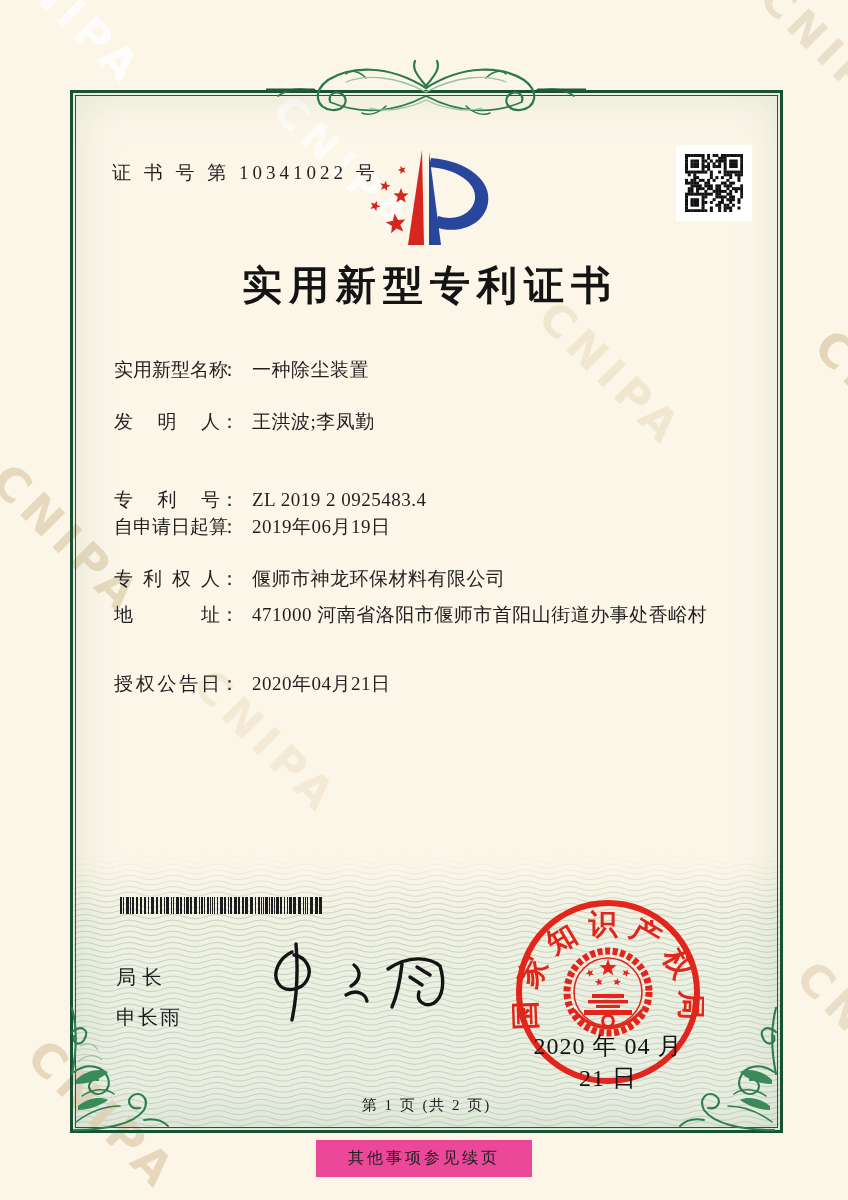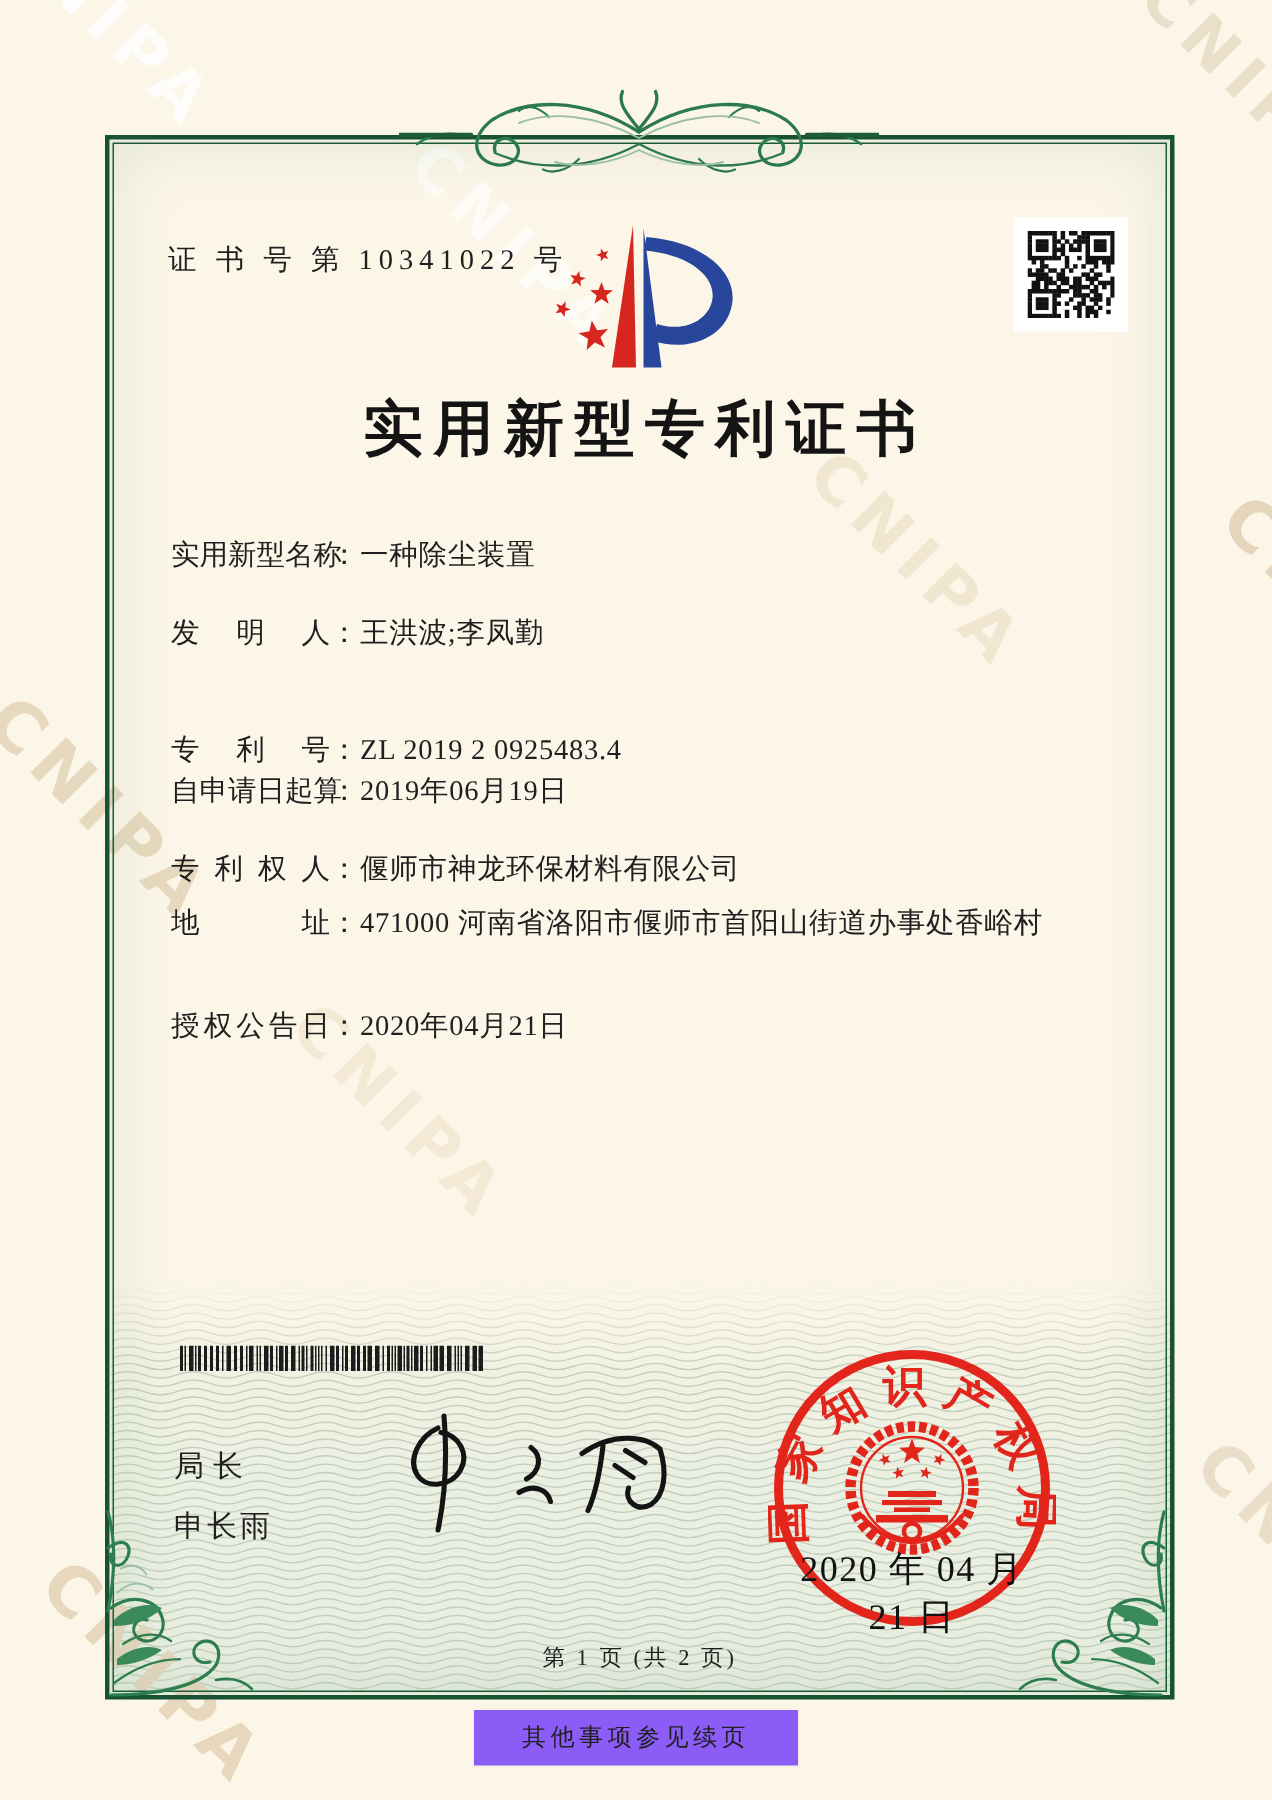--- a/index.html
+++ b/index.html
@@ -33,42 +33,42 @@
   #cert-no{left:112px;top:160px;font-size:19px;letter-spacing:4px;z-index:4;}
   #logo{left:345px;top:136px;z-index:4;}
   #qr-box{left:676px;top:145px;width:76px;height:76px;background:#fff;z-index:4;
     display:flex;align-items:center;justify-content:center;}
   #title{left:70px;top:258px;width:720px;text-align:center;z-index:4;
     font-size:40px;font-weight:700;letter-spacing:7px;color:#141414;}
   
   .row{position:absolute;left:114px;width:660px;font-size:19px;z-index:4;white-space:nowrap;}
   .row .lab{display:inline-block;width:106px;text-align:justify;text-align-last:justify;vertical-align:bottom;}
   .row .col{display:inline-block;}
-  .row .val{margin-left:1px;letter-spacing:.5px;}
+  .row .val{margin-left:13px;letter-spacing:.5px;}
   .pair2{position:absolute;left:310px;top:0;}
   
   #paras{left:112px;top:698px;width:658px;z-index:4;font-size:19px;line-height:33px;}
   #paras p{margin:0;text-indent:2em;letter-spacing:.4px;}
   
   #barcode{left:120px;top:897px;width:222px;height:17px;z-index:4;overflow:hidden;white-space:nowrap;font-size:0;}
   #barcode i{display:inline-block;height:17px;background:#1c1c1c;}
   
   #director-title{left:116px;top:964px;font-size:20px;letter-spacing:6px;z-index:4;
      font-family:Liberation Mono, monospace;}
   #director-name{left:116px;top:1004px;font-size:20px;letter-spacing:2px;z-index:4;
      font-family:"DejaVu Sans","Liberation Sans",sans-serif;}
   #signature{left:248px;top:938px;z-index:4;}
   
   #seal{left:512px;top:896px;z-index:5;}
   #seal-date{left:518px;top:1030px;width:180px;text-align:center;z-index:6;
     font-size:24px;letter-spacing:1px;color:#121212;}
   
   #page-footer{left:70px;top:1096px;width:713px;text-align:center;font-size:15px;letter-spacing:2px;z-index:4;}
   #continuation{left:424px;top:1140px;transform:translateX(-50%);z-index:4;
-    background:#8b5cf6;padding:8px 32px;font-size:16px;letter-spacing:3px;
+    background:#ec4899;padding:8px 32px;font-size:16px;letter-spacing:3px;
     box-shadow:0 0 4px rgba(0,0,0,.06);white-space:nowrap;}
 </style>
 </head>
 <body>
 
 <div class="abs" id="band">
   <svg id="wavesvg" width="706" height="277" xmlns="http://www.w3.org/2000/svg">
       <path d="M0 3.0 q11 -4.2 22 0 q11 4.2 22 0 q11 -4.2 22 0 q11 4.2 22 0 q11 -4.2 22 0 q11 4.2 22 0 q11 -4.2 22 0 q11 4.2 22 0 q11 -4.2 22 0 q11 4.2 22 0 q11 -4.2 22 0 q11 4.2 22 0 q11 -4.2 22 0 q11 4.2 22 0 q11 -4.2 22 0 q11 4.2 22 0 q11 -4.2 22 0 q11 4.2 22 0 q11 -4.2 22 0 q11 4.2 22 0 q11 -4.2 22 0 q11 4.2 22 0 q11 -4.2 22 0 q11 4.2 22 0 q11 -4.2 22 0 q11 4.2 22 0 q11 -4.2 22 0 q11 4.2 22 0 q11 -4.2 22 0 q11 4.2 22 0 q11 -4.2 22 0 q11 4.2 22 0 q11 -4.2 22 0" fill="none" stroke="#c2cfbc" stroke-width="0.9"></path>
       <path d="M0 8.6 q11 -4.2 22 0 q11 4.2 22 0 q11 -4.2 22 0 q11 4.2 22 0 q11 -4.2 22 0 q11 4.2 22 0 q11 -4.2 22 0 q11 4.2 22 0 q11 -4.2 22 0 q11 4.2 22 0 q11 -4.2 22 0 q11 4.2 22 0 q11 -4.2 22 0 q11 4.2 22 0 q11 -4.2 22 0 q11 4.2 22 0 q11 -4.2 22 0 q11 4.2 22 0 q11 -4.2 22 0 q11 4.2 22 0 q11 -4.2 22 0 q11 4.2 22 0 q11 -4.2 22 0 q11 4.2 22 0 q11 -4.2 22 0 q11 4.2 22 0 q11 -4.2 22 0 q11 4.2 22 0 q11 -4.2 22 0 q11 4.2 22 0 q11 -4.2 22 0 q11 4.2 22 0 q11 -4.2 22 0" fill="none" stroke="#c2cfbc" stroke-width="0.9"></path>
       <path d="M0 14.2 q11 -4.2 22 0 q11 4.2 22 0 q11 -4.2 22 0 q11 4.2 22 0 q11 -4.2 22 0 q11 4.2 22 0 q11 -4.2 22 0 q11 4.2 22 0 q11 -4.2 22 0 q11 4.2 22 0 q11 -4.2 22 0 q11 4.2 22 0 q11 -4.2 22 0 q11 4.2 22 0 q11 -4.2 22 0 q11 4.2 22 0 q11 -4.2 22 0 q11 4.2 22 0 q11 -4.2 22 0 q11 4.2 22 0 q11 -4.2 22 0 q11 4.2 22 0 q11 -4.2 22 0 q11 4.2 22 0 q11 -4.2 22 0 q11 4.2 22 0 q11 -4.2 22 0 q11 4.2 22 0 q11 -4.2 22 0 q11 4.2 22 0 q11 -4.2 22 0 q11 4.2 22 0 q11 -4.2 22 0" fill="none" stroke="#c2cfbc" stroke-width="0.9"></path>

